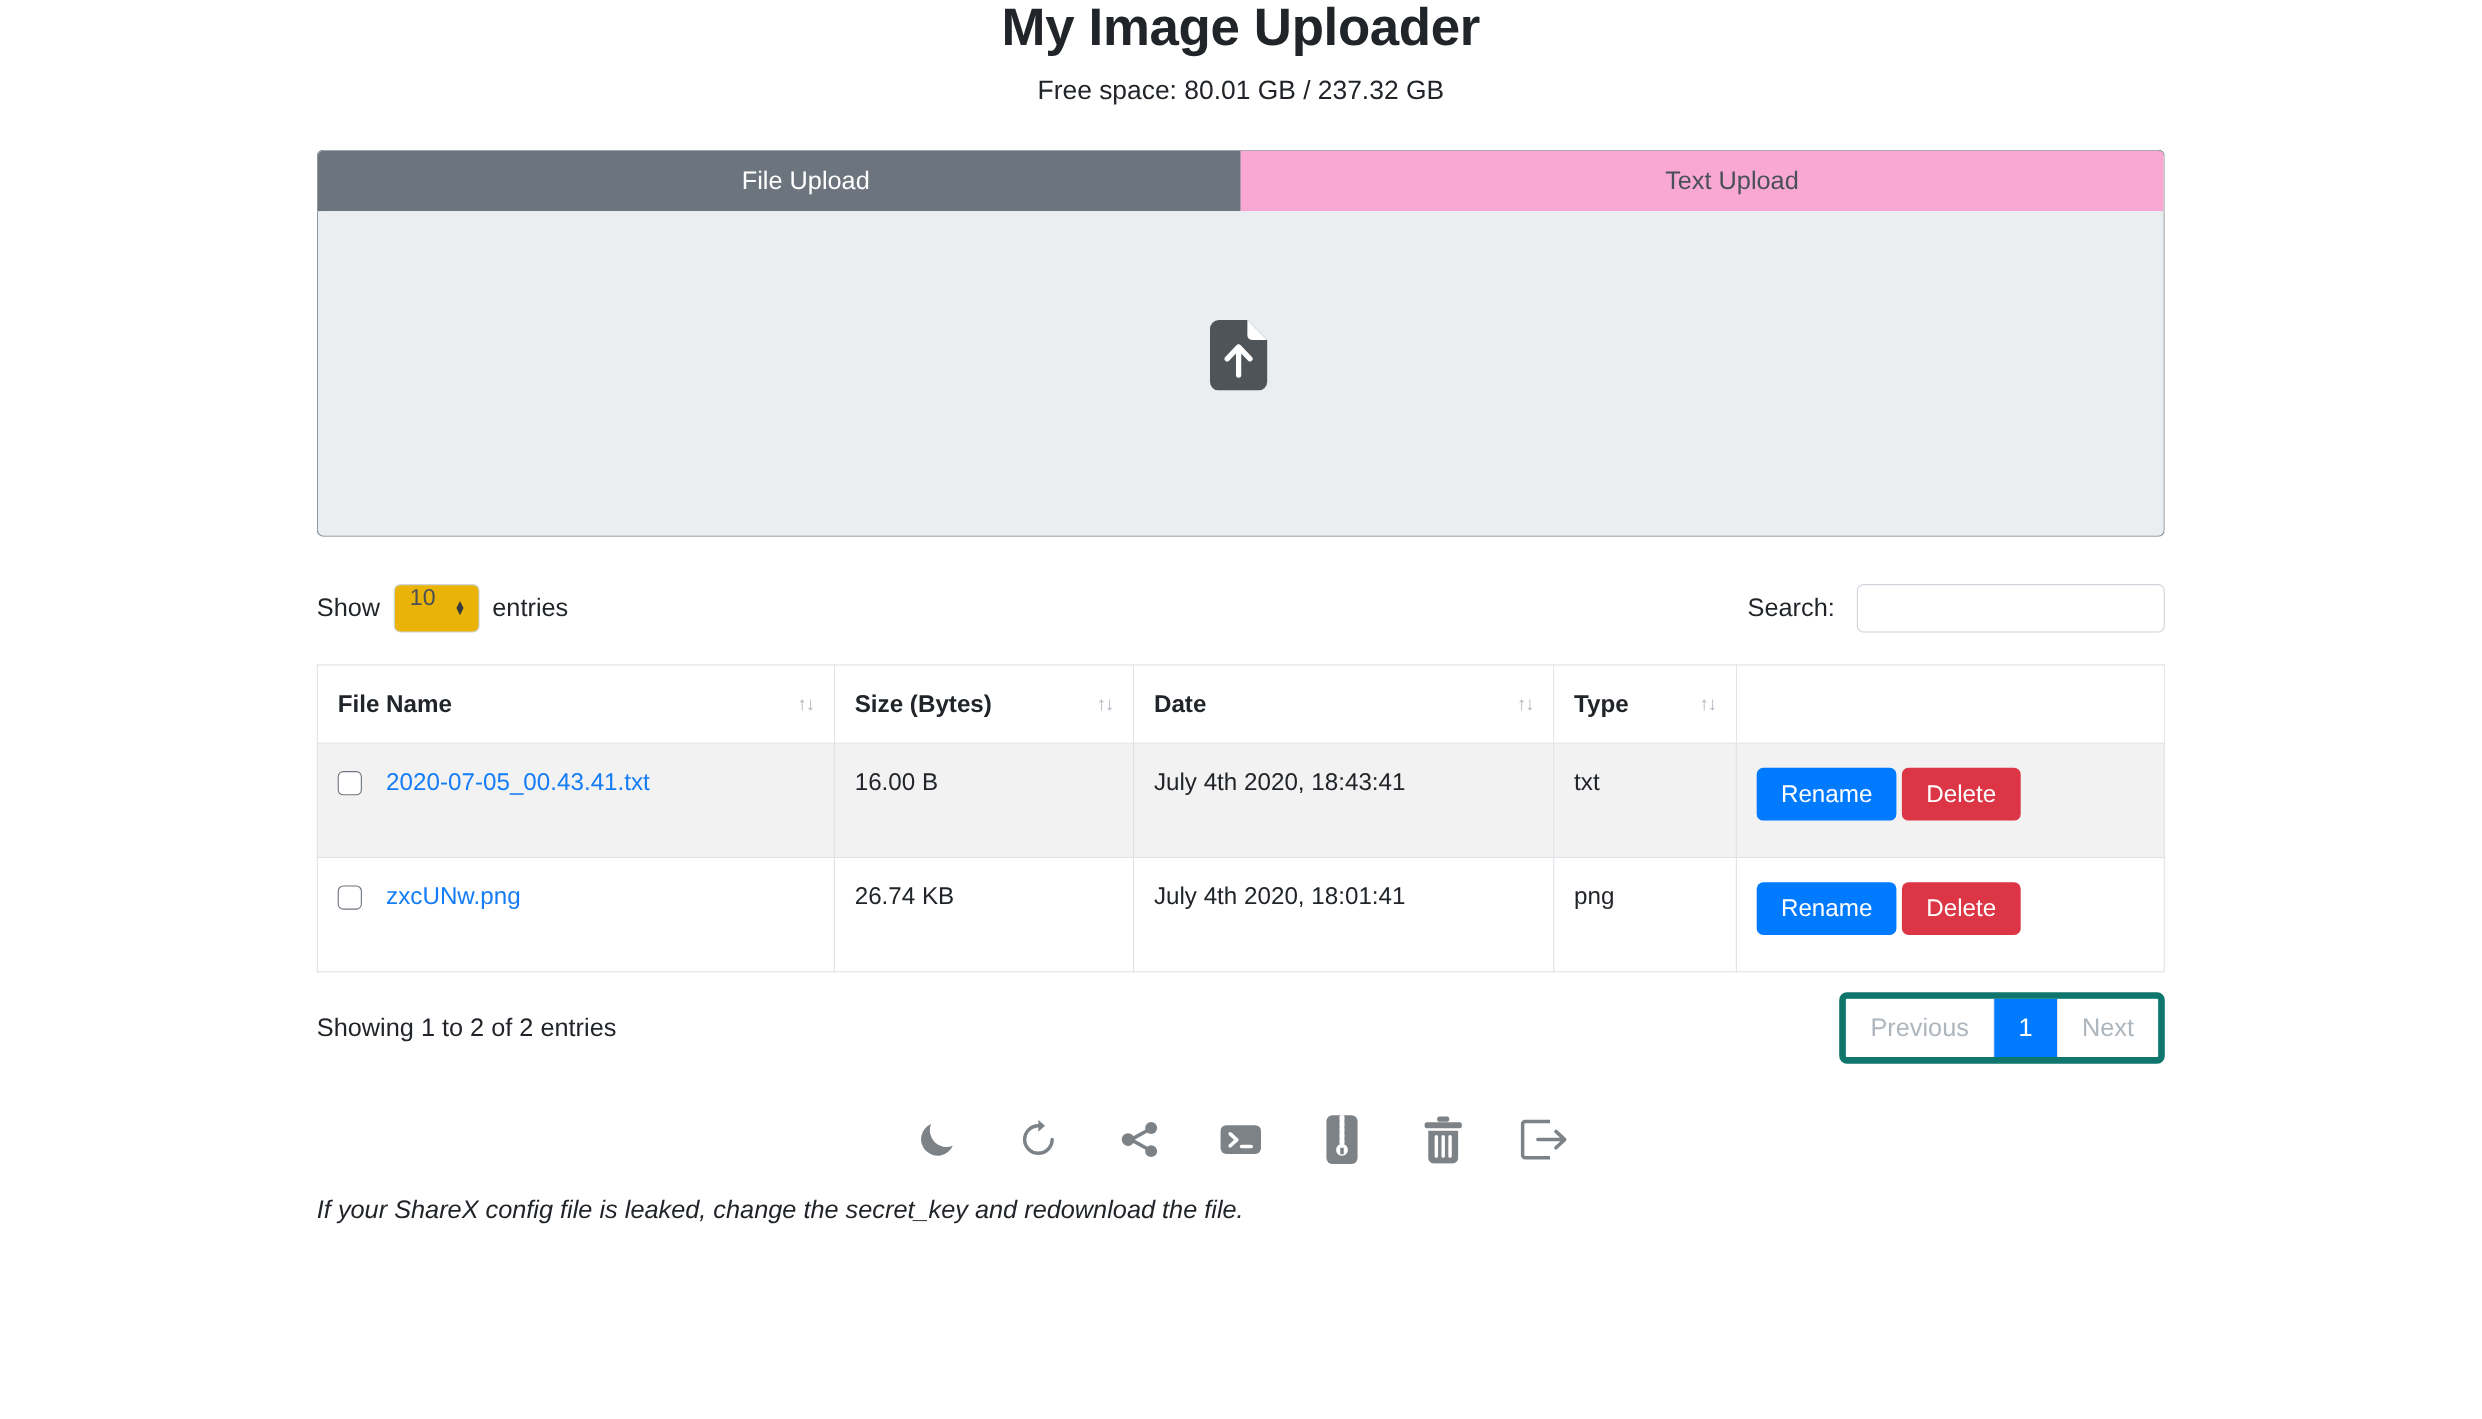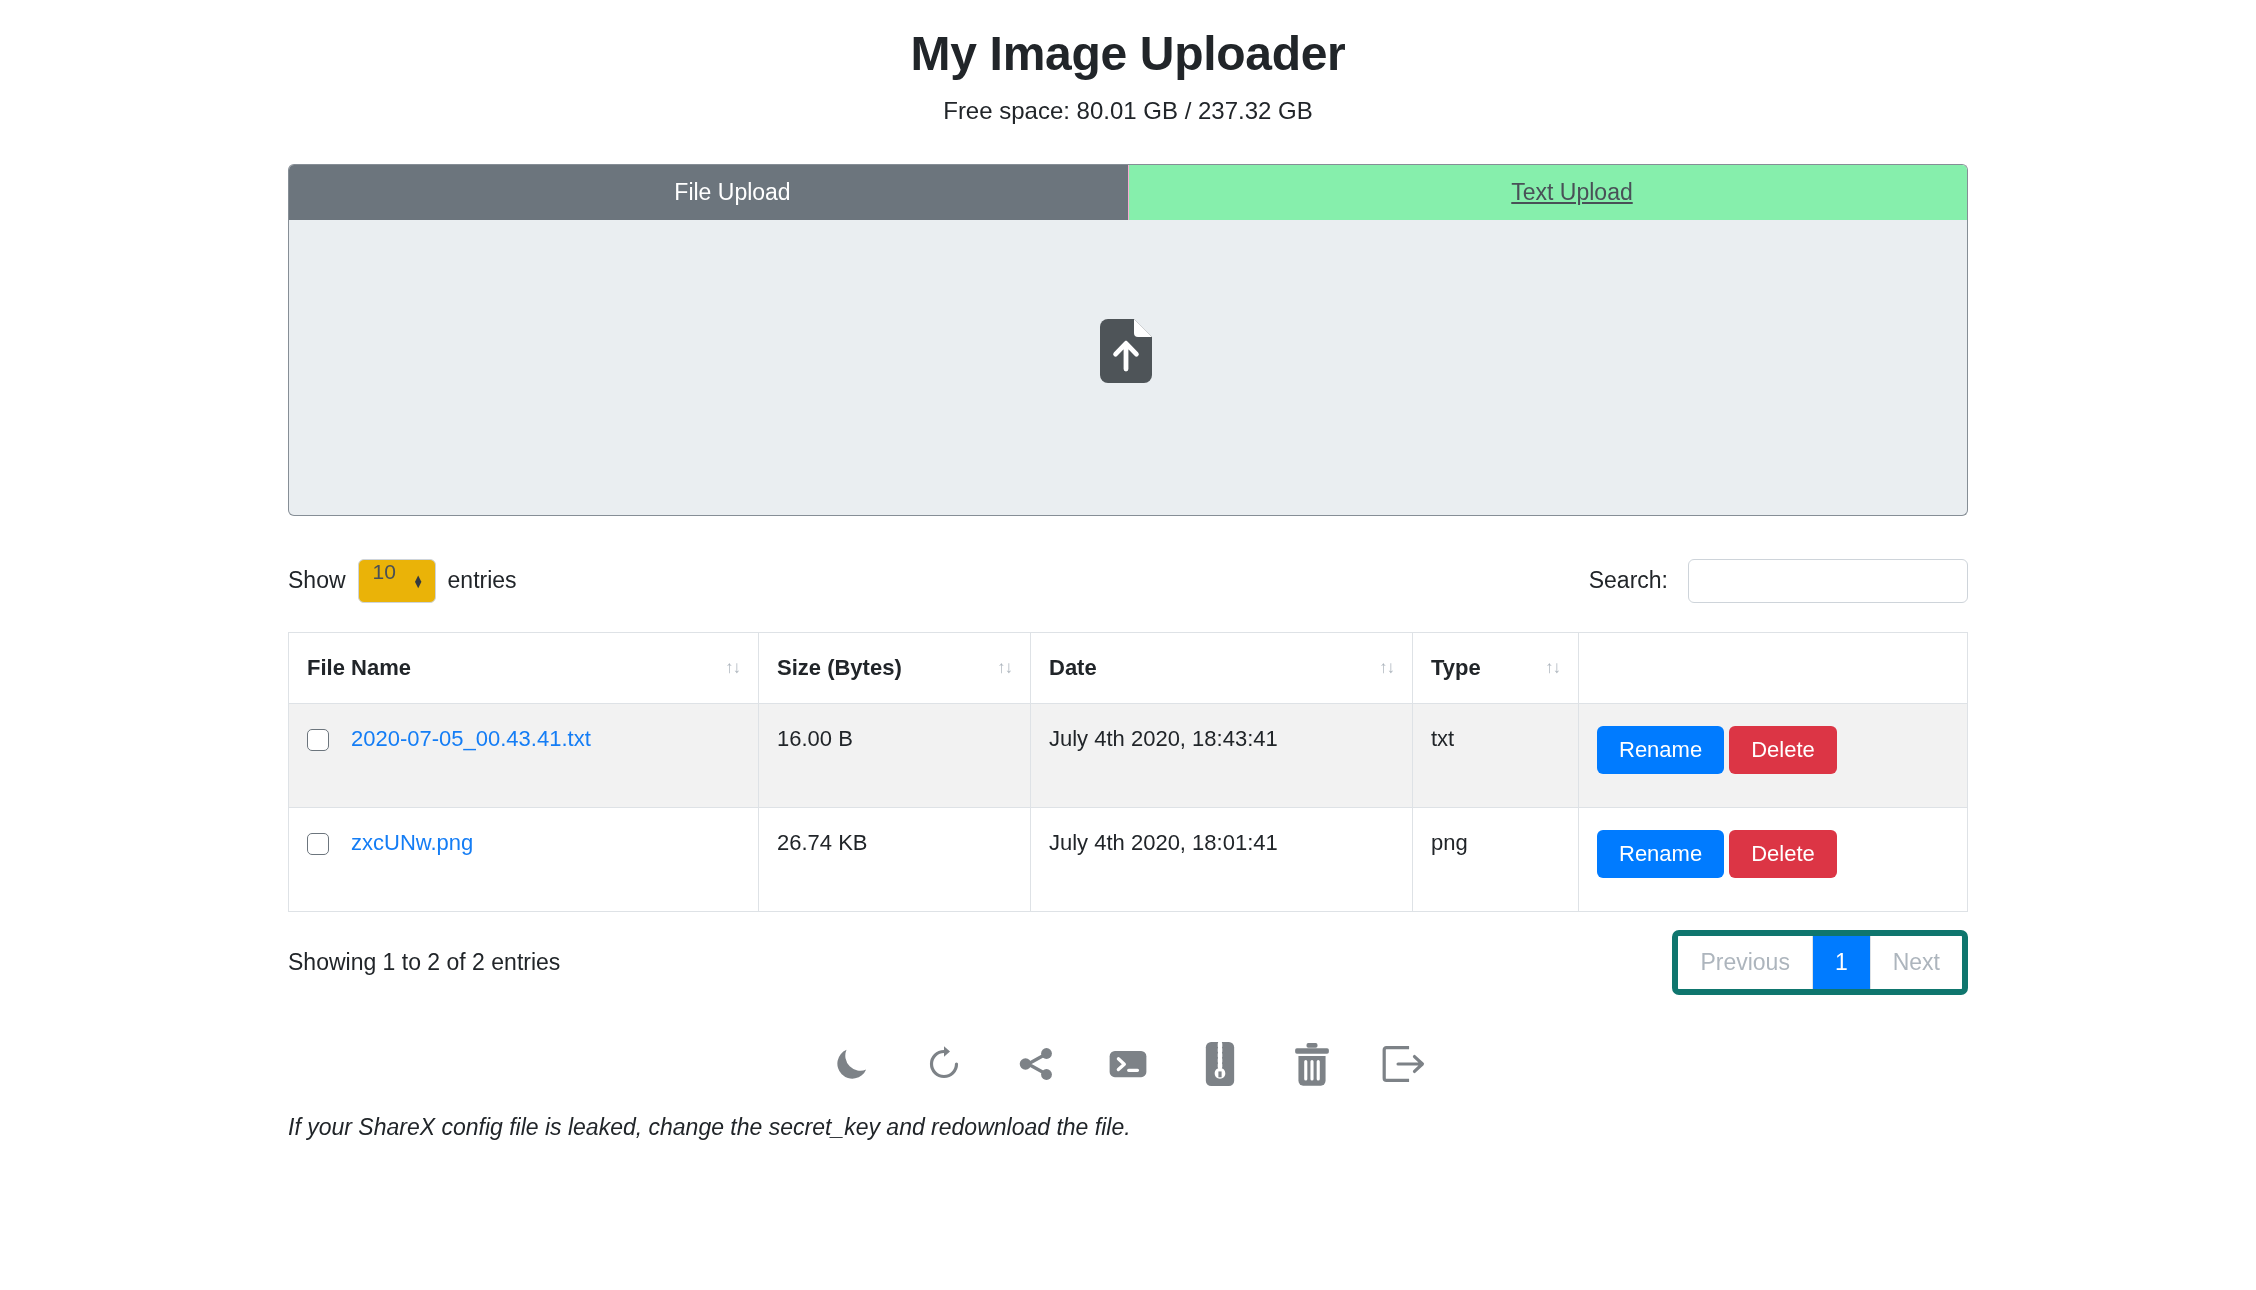--- a/index.html
+++ b/index.html
@@ -7,21 +7,21 @@
     margin: 0; padding: 0;
     width: 2256px; height: 1290px;
     background: #ffffff;
     font-family: "Liberation Sans", sans-serif;
     color: #212529;
     -webkit-font-smoothing: antialiased;
   }
   .page { width: 2256px; height: 1290px; position: relative; overflow: hidden; }
 
   
-  .header { text-align: center; padding-top: 28px; }
+  .header { text-align: center; }
   .app-title {
     font-size: 48px;
     font-weight: 700;
     line-height: 1.1;
     margin: 0 0 16px 0;
     color: #212529;
     letter-spacing: -0.3px;
   }
   .free-space {
     font-size: 24px;
@@ -56,24 +56,23 @@
     font-size: 23px;
     cursor: pointer;
     user-select: none;
     padding-left: 48px;
   }
   .tab.active {
     background: #6c757d;
     color: #ffffff;
   }
   .tab.inactive {
-    background: #86efac;
+    background: #f9a8d4;
     color: #495057;
-    border-left: 1px solid #f9a8d4;
-    text-decoration: underline;
+    border-left: 6px solid #f9a8d4;
   }
 
   
   .dropzone {
     border: 1px solid #868e96;
     border-top: none;
     background: #eaeef1;
     height: 296px;
     display: flex;
     flex-direction: column;

